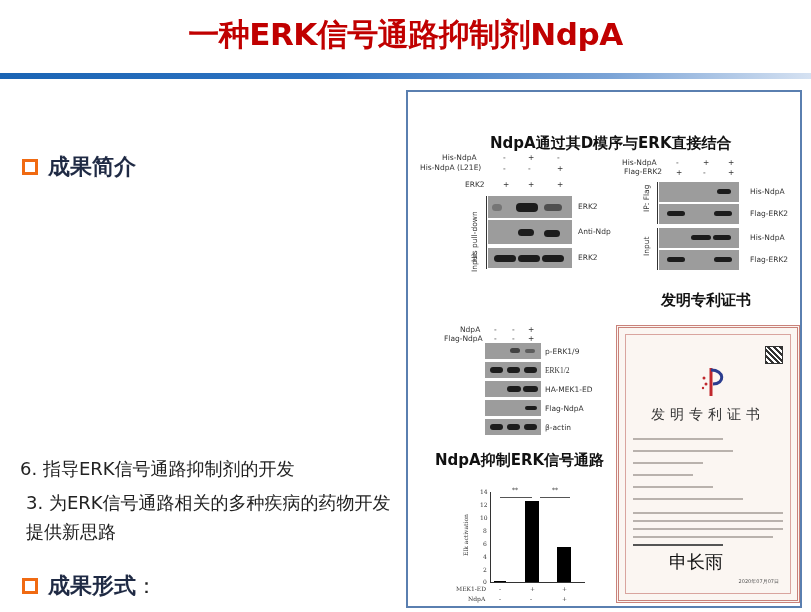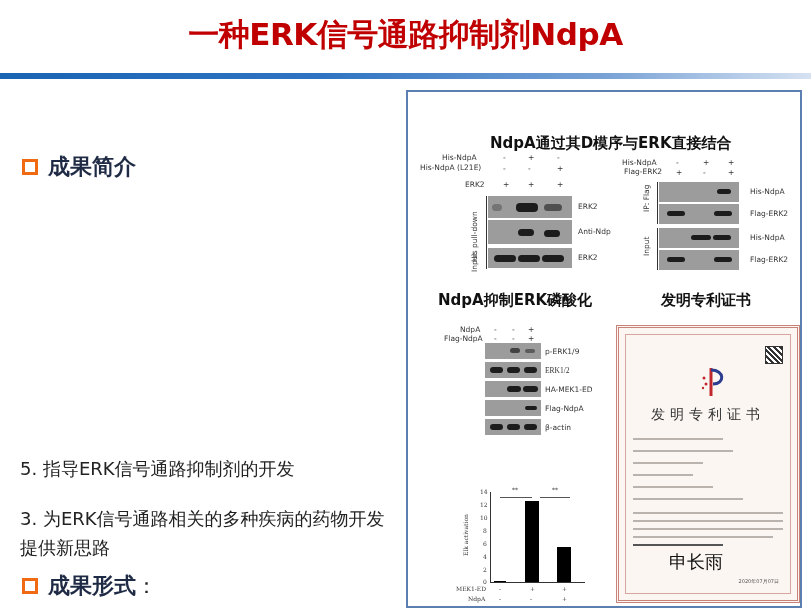--- a/index.html
+++ b/index.html
@@ -43,22 +43,22 @@
 <div id="slide">
 
   <div class="title">一种ERK信号通路抑制剂NdpA</div>
   <div class="title-bar"></div>
 
   <div class="section-head" style="top:120px;margin-top:32px;">
     <span class="sq"></span>
     <span>成果简介</span>
   </div>
 
-  <div class="li" style="top:454px;">5. 指导ERK信号通路抑制剂的开发</div>
-  <div class="li" style="top:504px;">3. 为ERK信号通路相关的多种疾病的药物开发提供新思路</div>
+  <div class="li" style="top:454px;">6. 指导ERK信号通路抑制剂的开发</div>
+  <div class="li" style="top:488px;margin-left:6px;">3. 为ERK信号通路相关的多种疾病的药物开发提供新思路</div>
 
   <div class="section-head" style="top:571px;">
     <span class="sq"></span>
     <span>成果形式</span>
     <span class="sub">：</span>
   </div>
 
   <div class="panel"></div>
 
   <div class="ptitle" style="left:490px; top:134px;text-align:center;">NdpA通过其D模序与ERK直接结合</div>
@@ -126,21 +126,20 @@
   </div>
   <div class="blot" style="left:659px; top:250px; width:80px; height:20px;">
     <div class="band" style="left:8px; top:7px; width:18px; height:5px;"></div>
     <div class="band" style="left:55px; top:7px; width:18px; height:5px;"></div>
   </div>
   <div class="lbl" style="left:750px; top:187px;">His-NdpA</div>
   <div class="lbl" style="left:750px; top:209px;">Flag-ERK2</div>
   <div class="lbl" style="left:750px; top:233px;">His-NdpA</div>
   <div class="lbl" style="left:750px; top:255px;">Flag-ERK2</div>
 
-  <div class="ptitle" style="left:438px; top:291px;">NdpA抑制ERK磷酸化</div>
   <div class="lbl" style="left:460px; top:325px;">NdpA</div>
   <div class="lbl" style="left:444px; top:334px;">Flag-NdpA</div>
   <div class="lbl" style="left:494px; top:325px;">-</div>
   <div class="lbl" style="left:512px; top:325px;">-</div>
   <div class="lbl" style="left:528px; top:325px;">+</div>
   <div class="lbl" style="left:494px; top:334px;">-</div>
   <div class="lbl" style="left:512px; top:334px;">-</div>
   <div class="lbl" style="left:528px; top:334px;">+</div>
 
   <div class="blot" style="left:485px; top:343px; width:56px; height:16px;">
@@ -163,20 +162,21 @@
     <div class="band" style="left:5px; top:5px; width:13px; height:6px;"></div>
     <div class="band" style="left:22px; top:5px; width:13px; height:6px;"></div>
     <div class="band" style="left:39px; top:5px; width:13px; height:6px;"></div>
   </div>
   <div class="lbl" style="left:545px; top:347px;">p-ERK1/9</div>
   <div class="lbl" style="left:545px; top:366px;font-family:Liberation Serif, serif;">ERK1/2</div>
   <div class="lbl" style="left:545px; top:385px;">HA-MEK1-ED</div>
   <div class="lbl" style="left:545px; top:404px;">Flag-NdpA</div>
   <div class="lbl" style="left:545px; top:423px;">β-actin</div>
 
+  <div class="ptitle" style="left:435px; top:451px;">NdpA抑制ERK信号通路</div>
   <div class="chart">
     <div style="position:absolute; left:30px; top:2px; width:1px; height:90px; background:#333;"></div>
     <div style="position:absolute; left:30px; top:92px; width:95px; height:1px; background:#333;"></div>
     <div class="tick" style="left:20px; top:-2px;">14</div>
     <div class="tick" style="left:20px; top:11px;">12</div>
     <div class="tick" style="left:20px; top:24px;">10</div>
     <div class="tick" style="left:23px; top:37px;">8</div>
     <div class="tick" style="left:23px; top:50px;">6</div>
     <div class="tick" style="left:23px; top:63px;">4</div>
     <div class="tick" style="left:23px; top:76px; ">2</div>

